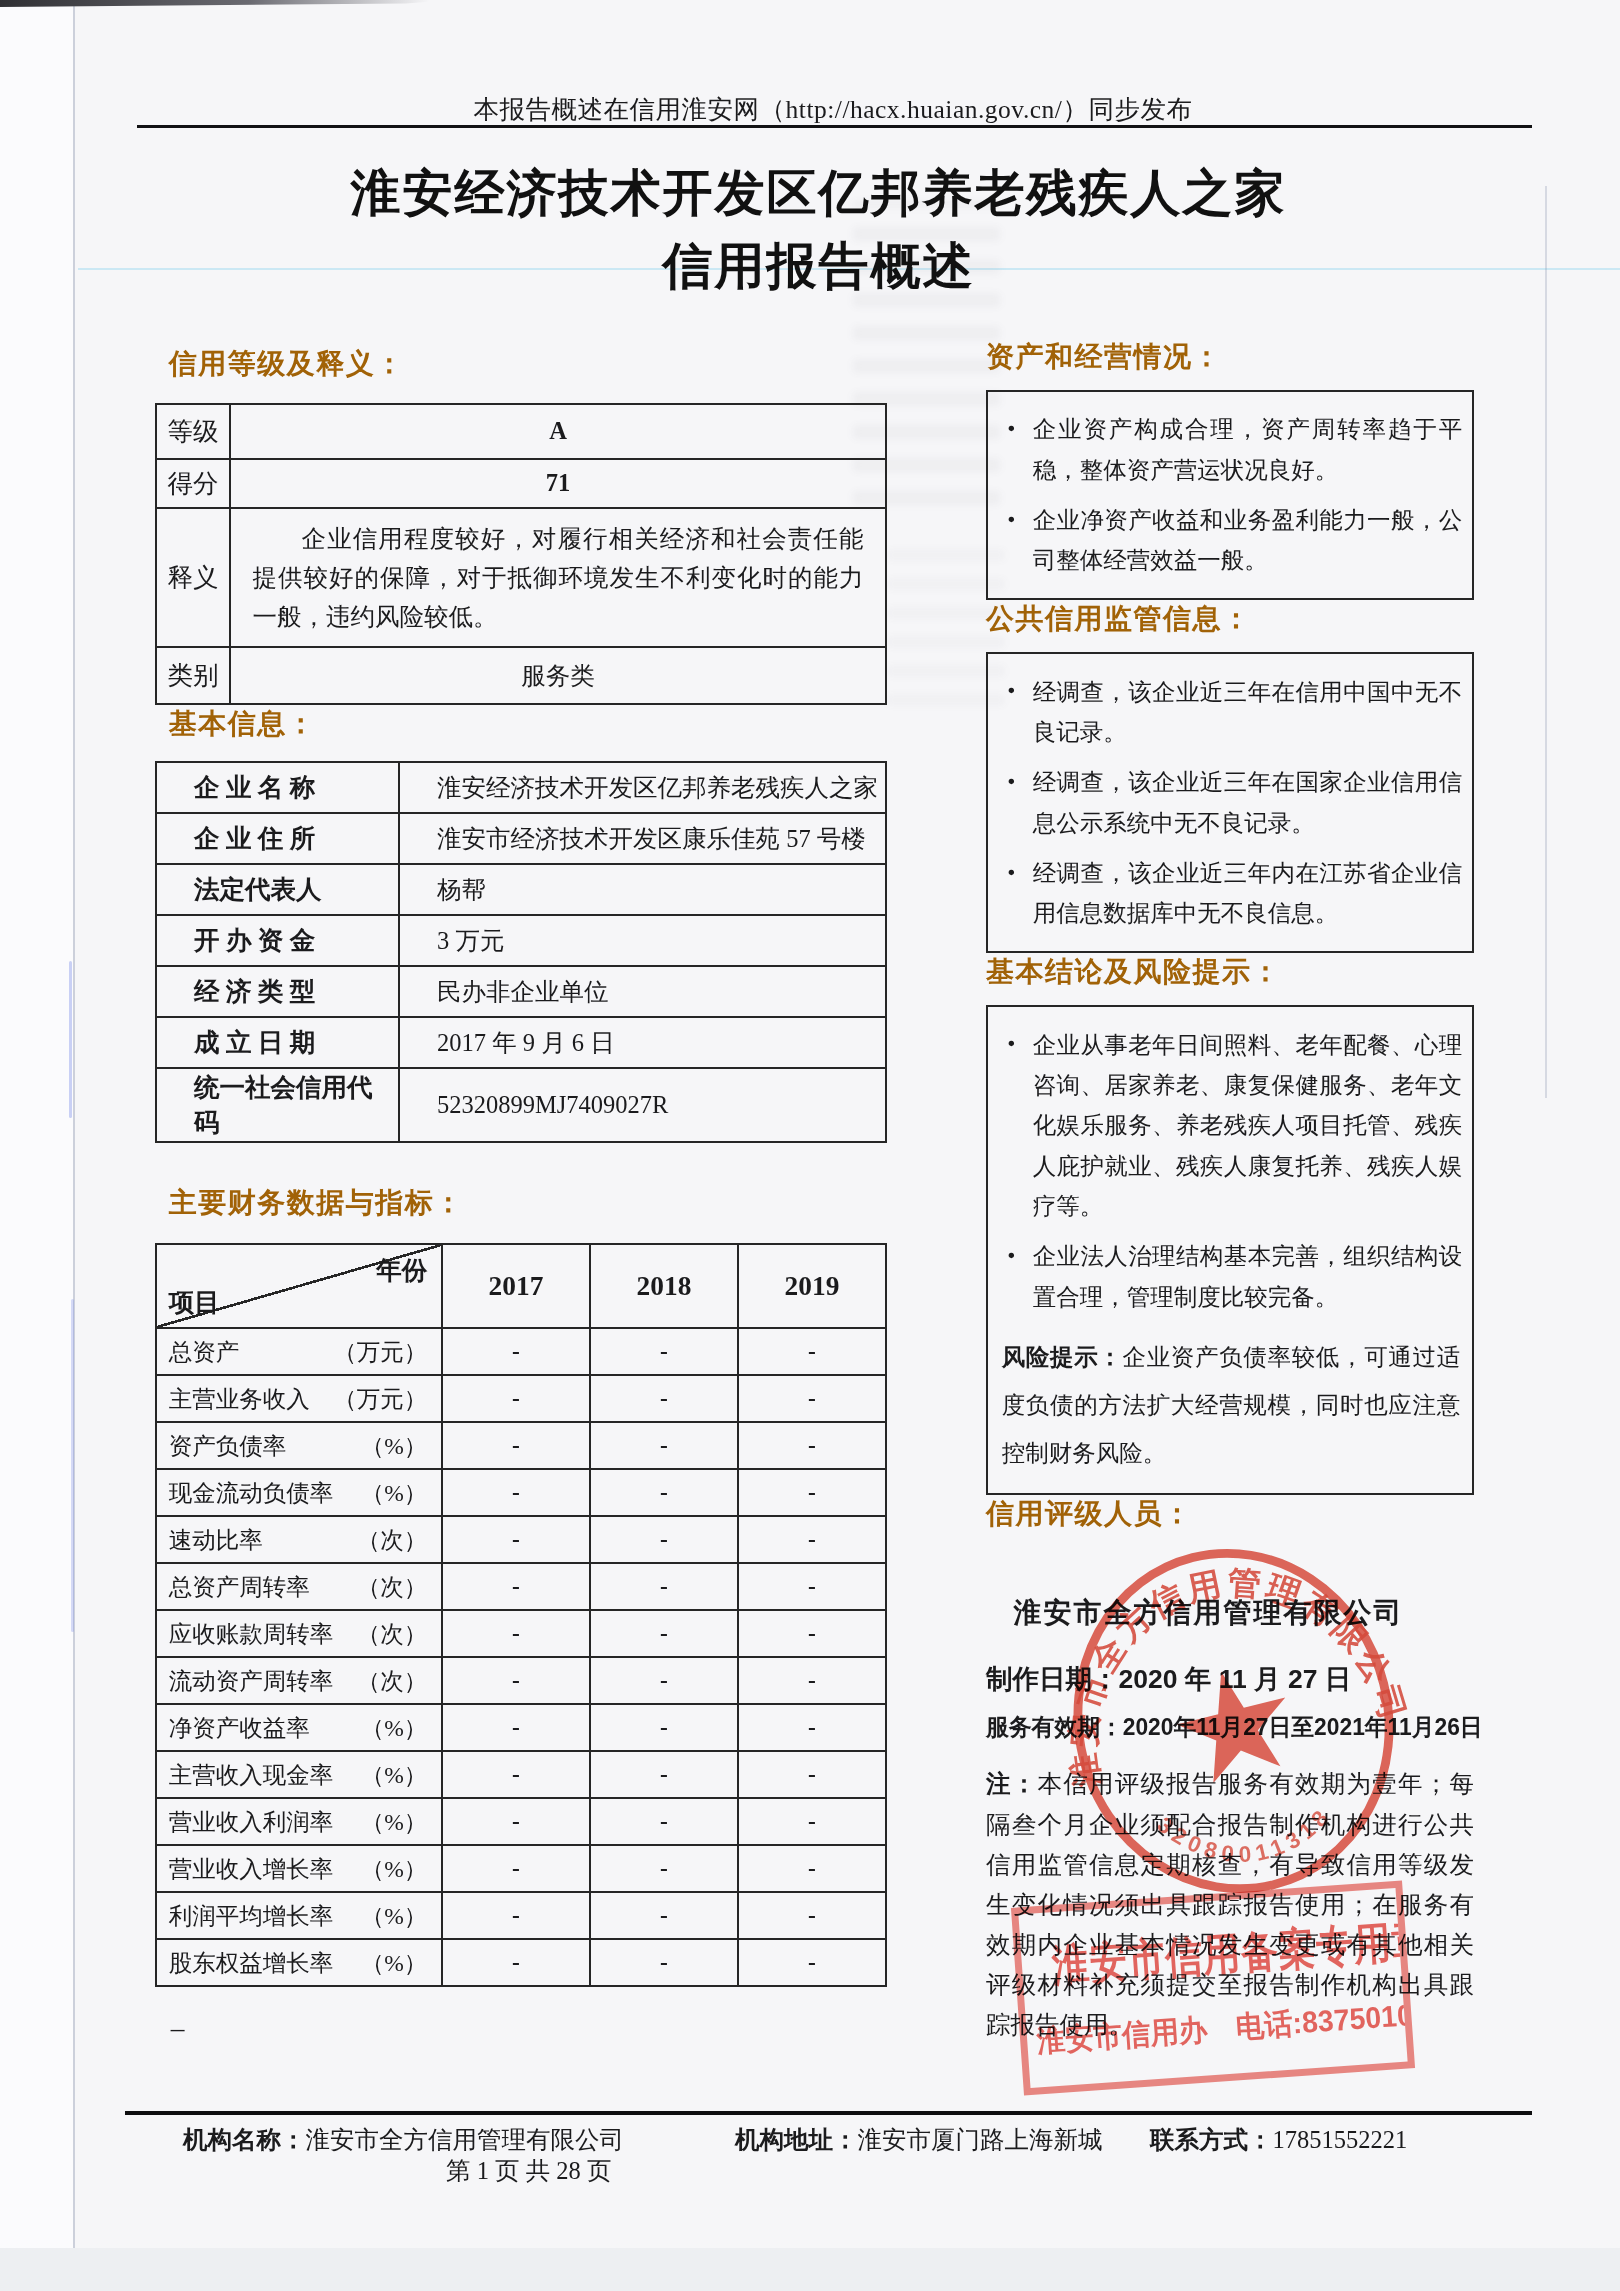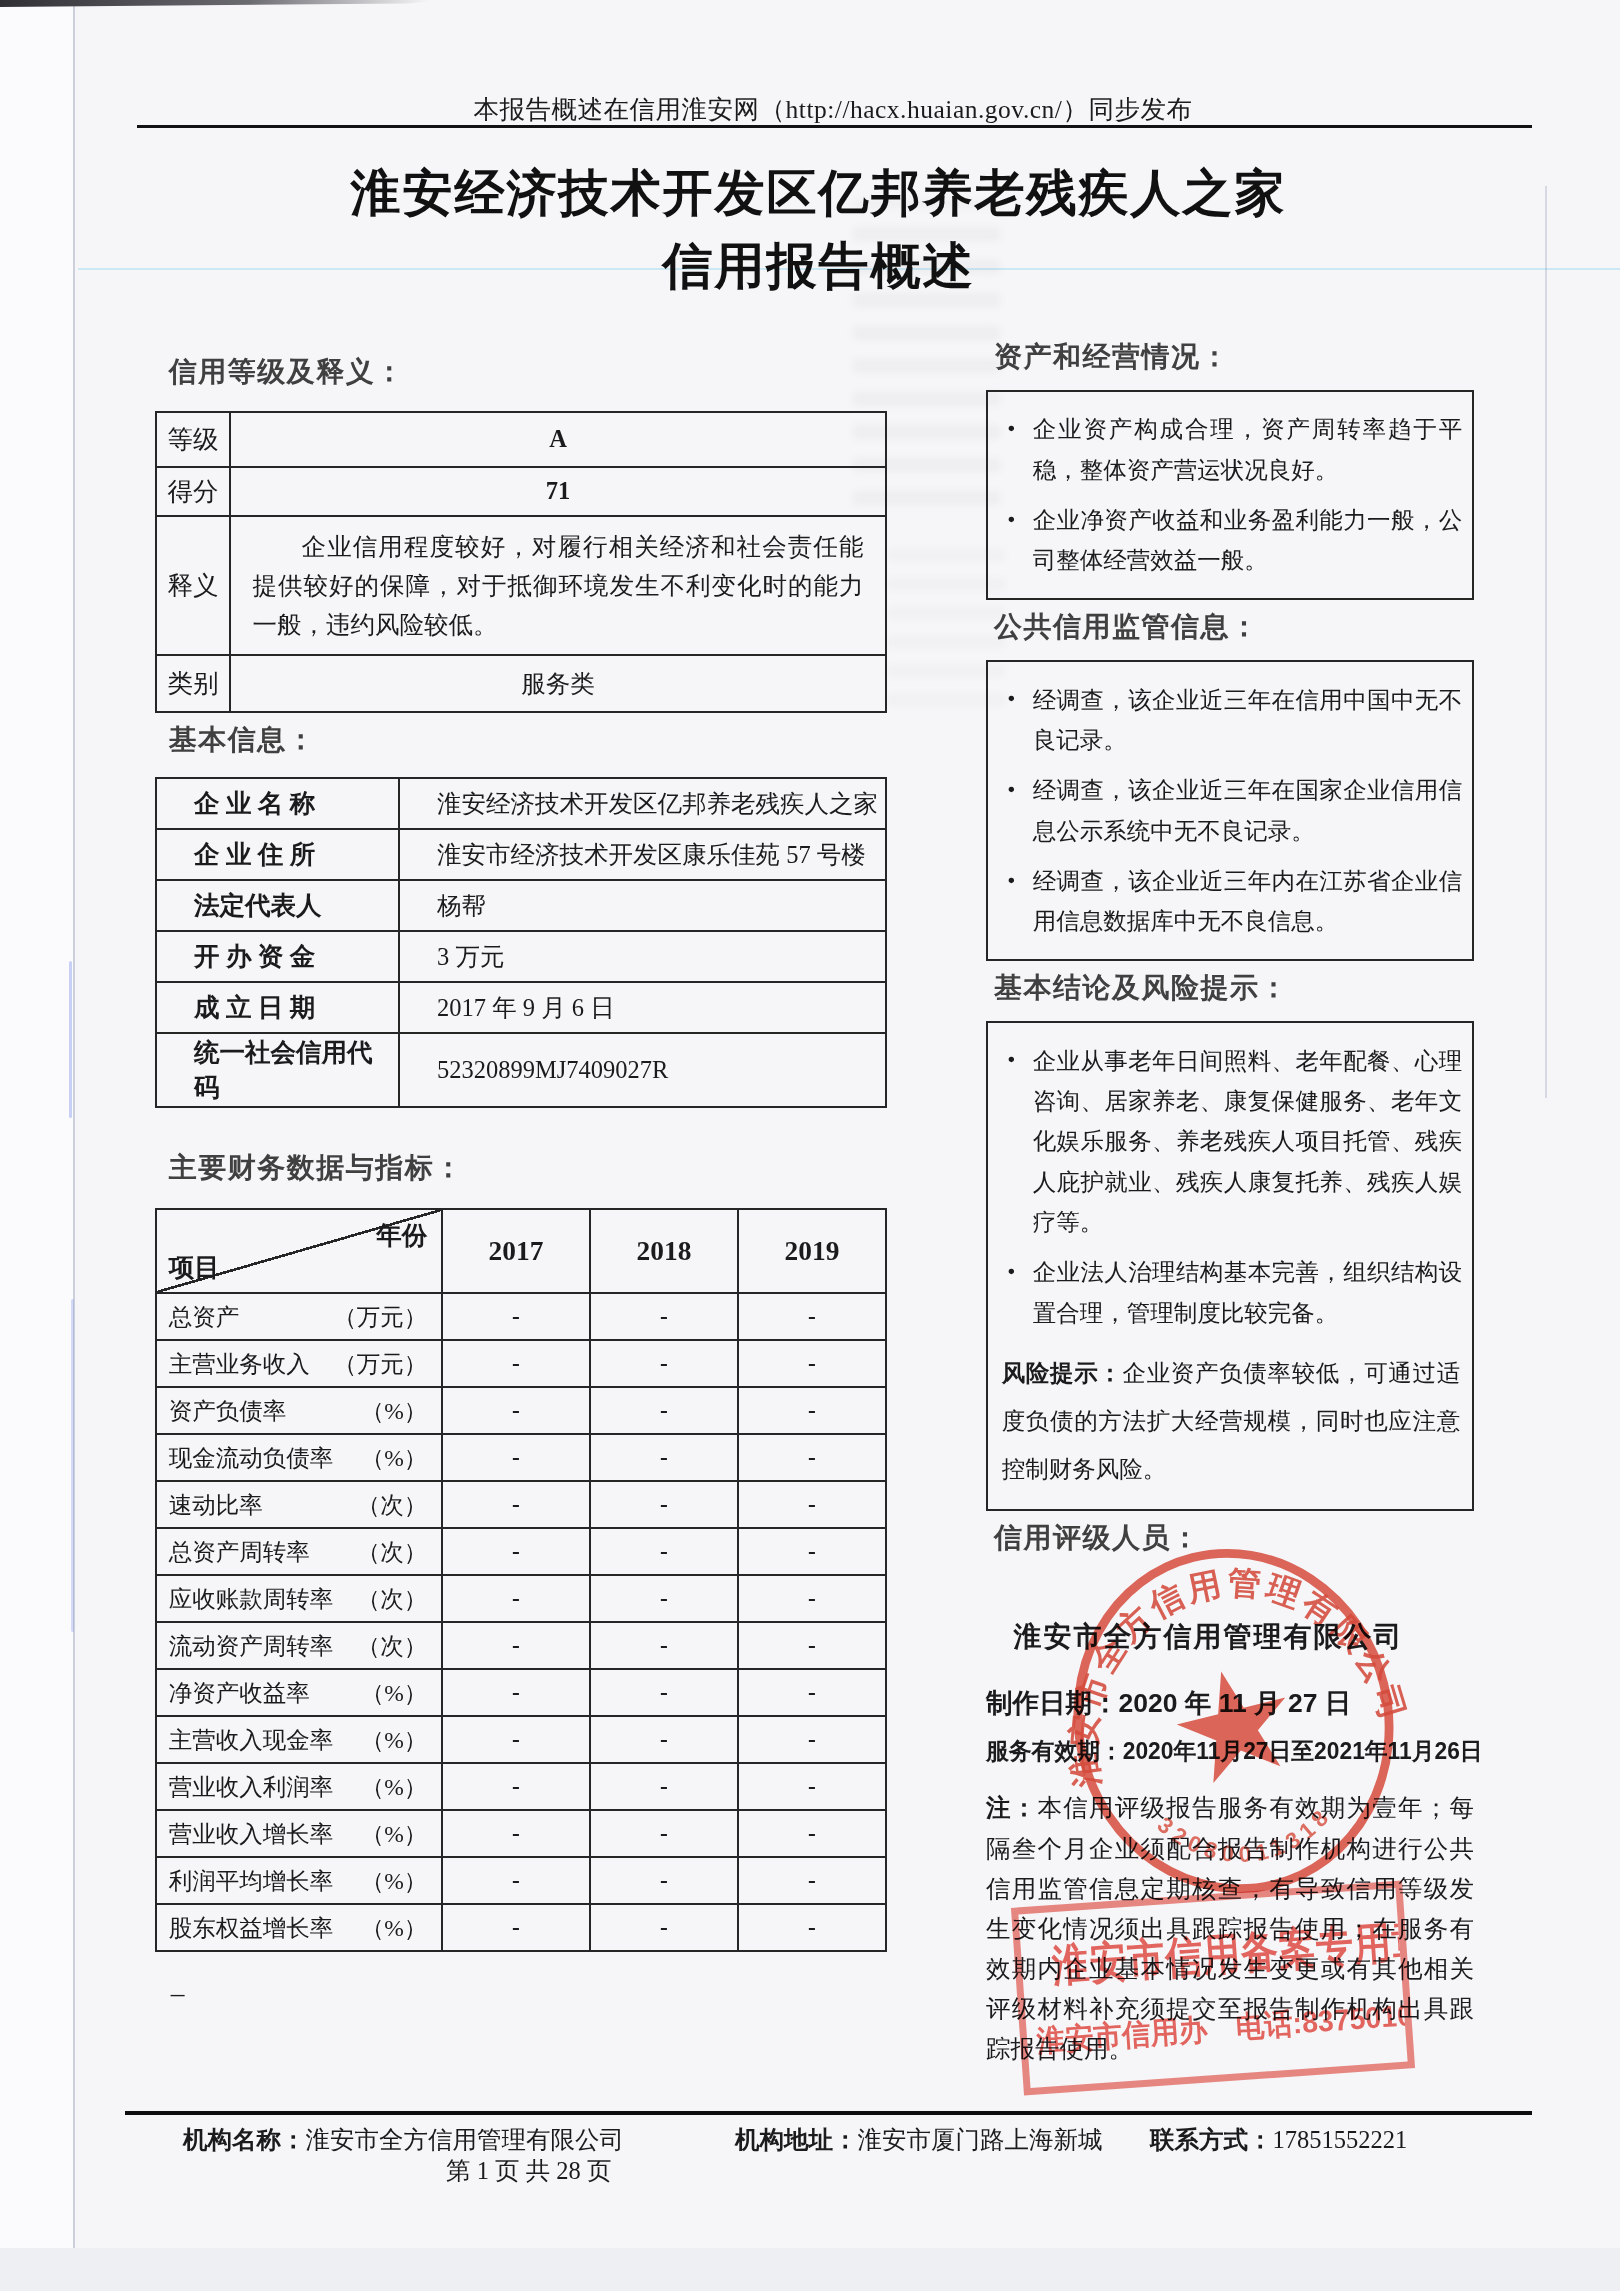--- a/index.html
+++ b/index.html
@@ -20,21 +20,21 @@
            background:repeating-linear-gradient(0deg,rgba(90,90,100,.10) 0 11.8px,transparent 11.8px 29px);}
   .right-streak{position:absolute;left:1545px;top:186px;width:2px;height:912px;background:rgba(120,130,160,.25);}
   
   .header-note{position:absolute;top:92px;left:137px;width:1392px;text-align:center;font-size:25.5px;letter-spacing:0.5px;}
   .header-rule{position:absolute;top:125px;left:137px;width:1395px;height:2.9px;background:#121214;}
   .page-title{position:absolute;top:157px;left:108px;width:1421px;text-align:center;
               font-family:"Liberation Sans","DejaVu Sans",sans-serif;font-weight:900;font-size:50px;
               line-height:1.45;letter-spacing:2px;color:#111;}
   
   h3.sec{font-family:"Liberation Sans","DejaVu Sans",sans-serif;font-weight:700;font-size:28px;
-         letter-spacing:1.5px;margin:8px;color:#404040;}
+         letter-spacing:1.5px;margin:0;color:#a16207;}
   
   .col-left{position:absolute;left:155px;top:345px;width:732px;}
   .col-left h3.sec{margin-left:13.7px;}
   .col-right{position:absolute;left:986px;top:332px;width:488px;}
   
   table{border-collapse:collapse;width:732px;table-layout:fixed;}
   td{border:2px solid #262626;vertical-align:middle;}
   .t1{margin-top:19.6px;}
   .t1 td.lab{width:74px;text-align:center;font-size:25.5px;}
   .t1 td.val{text-align:center;font-size:24.5px;}
@@ -154,20 +154,24 @@
       </tr>
       <tr>
         <td class="lab">法定代表人</td>
         <td class="val">杨帮</td>
       </tr>
       <tr>
         <td class="lab">开 办 资 金</td>
         <td class="val">3 万元</td>
       </tr>
       <tr>
+        <td class="lab">经 济 类 型</td>
+        <td class="val">民办非企业单位</td>
+      </tr>
+      <tr>
         <td class="lab">成 立 日 期</td>
         <td class="val">2017 年 9 月 6 日</td>
       </tr>
       <tr>
         <td class="lab">统一社会信用代码</td>
         <td class="val">52320899MJ7409027R</td>
       </tr>
     </tbody>
       </table>
 

